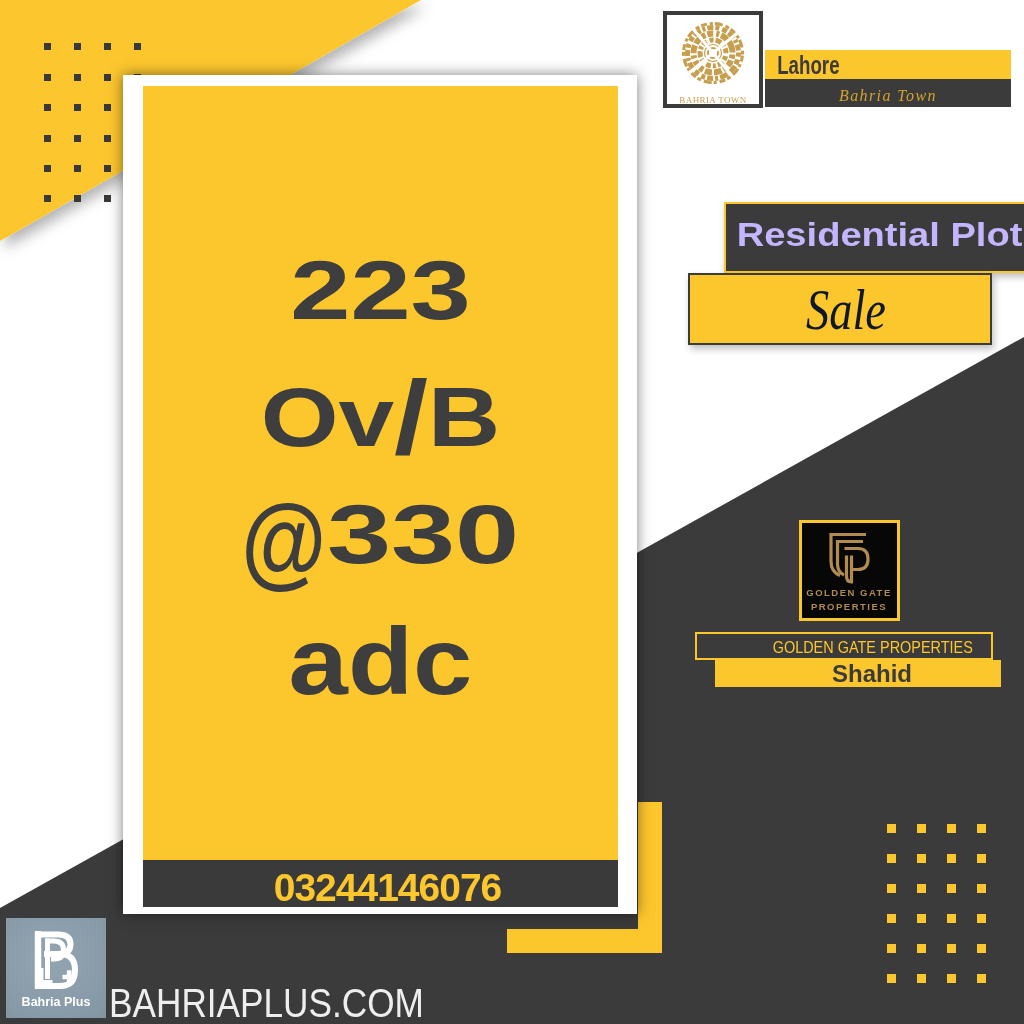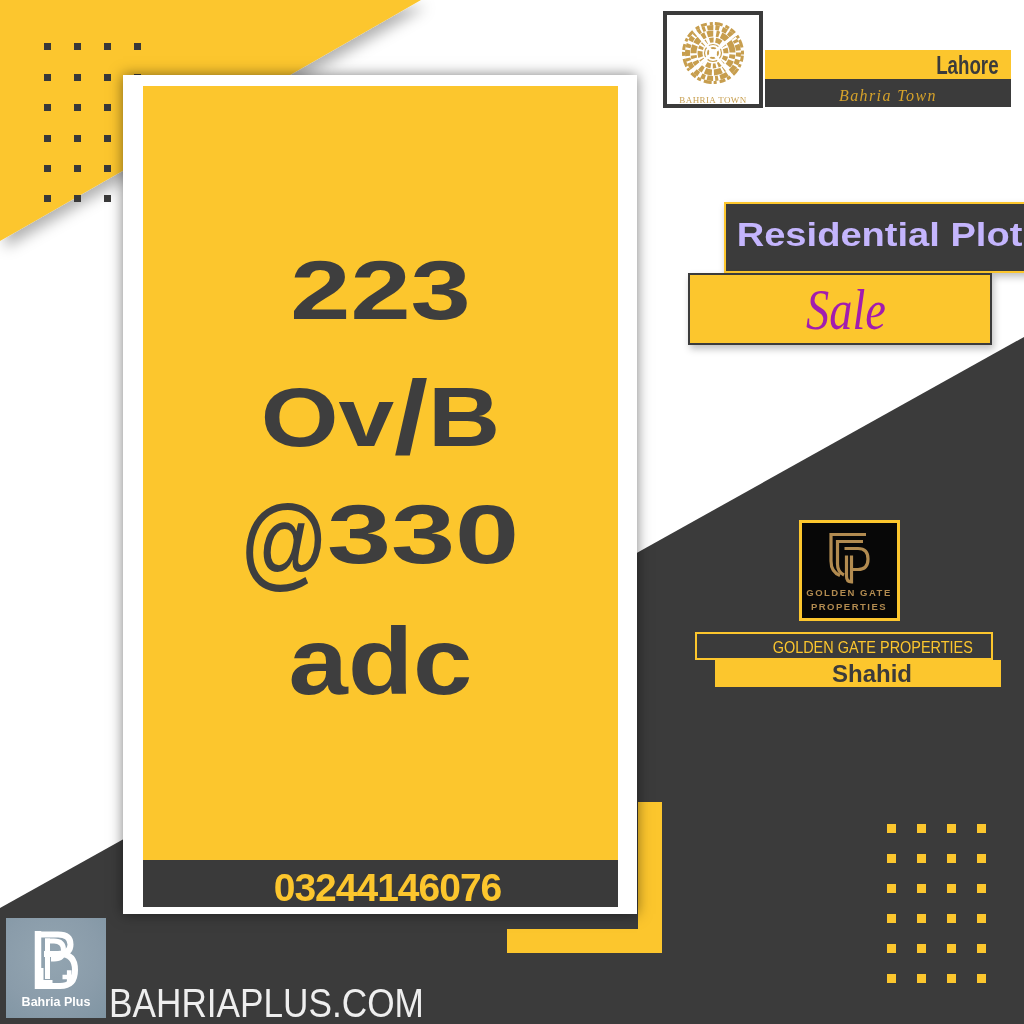--- a/index.html
+++ b/index.html
@@ -98,30 +98,30 @@
     <circle cx="50" cy="42" r="25.5" stroke-width="5" stroke-dasharray="5 2 8 2 3 2 6 2 4 3" transform="rotate(40 50 42)"></circle>
     <circle cx="50" cy="42" r="29.5" stroke-width="3" stroke-dasharray="6 3 3 2 8 3 4 2" transform="rotate(5 50 42)"></circle>
   </g>
   <g stroke="#fff" stroke-width="3">
     <path d="M50 42 L71 19 M50 42 L29 65 M50 42 L27 21 M50 42 L73 63" transform="rotate(8 50 42)"></path>
   </g>
   <text x="50" y="92" text-anchor="middle" fill="#c79e4e" font-size="9" font-family="Liberation Serif,serif" letter-spacing="0.4">BAHRIA TOWN</text>
 </svg>
 
 <div class="abs" style="left:765px;top:50px;width:246px;height:29px;background:#fcc62d;
-     color:#3b3b3b;font-weight:bold;font-size:26px;line-height:31px;text-align:right;"><span style="display:inline-block;transform:scaleX(0.72);">Lahore</span></div>
+     color:#3b3b3b;font-weight:bold;font-size:26px;line-height:31px;text-align:left;"><span style="display:inline-block;transform:scaleX(0.72);">Lahore</span></div>
 <div class="abs" style="left:765px;top:79px;width:246px;height:28px;background:#3b3b3b;
      color:#d5a22a;font-style:italic;font-size:16px;letter-spacing:1.4px;line-height:34px;text-align:center;
      font-family:'Liberation Serif',serif;">Bahria Town</div>
 
 <div class="abs" style="left:724px;top:202px;width:306px;height:71px;background:#3b3b3b;
      border:2px solid #fcc62d;box-sizing:border-box;color:#c4b5fd;font-weight:bold;
      font-size:34px;line-height:61px;text-align:center;box-shadow:2px 4px 7px rgba(0,0,0,0.25);"><span style="display:inline-block;transform:scaleX(1.12);margin-left:6px;">Residential Plot</span></div>
 <div class="abs" style="left:688px;top:273px;width:304px;height:72px;background:#fcc62d;
-     border:2px solid #3b3b3b;box-sizing:border-box;color:#a21caf;
+     border:2px solid #3b3b3b;box-sizing:border-box;color:#0f172a;
      font-family:'Liberation Serif',serif;font-style:italic;font-size:58px;line-height:70px;
      text-align:center;box-shadow:2px 4px 7px rgba(0,0,0,0.25);"><span style="display:inline-block;transform:scaleX(0.8);margin-left:11px;">Sale</span></div>
 
 <div class="abs" style="left:799px;top:520px;width:101px;height:101px;background:#070707;
      border:3px solid #fcc62d;box-sizing:border-box;"></div>
 <svg class="abs" style="left:799px;top:520px;" width="101" height="101" viewBox="0 0 101 101">
   <g fill="none" stroke="#b28b50" stroke-width="3.2">
     <path d="M67 14.5 H32 V41 Q32 52 41 55.5"></path>
     <path d="M64 21.5 H38.5 V44 Q38.5 52 45 55"></path>
     <path d="M45.5 28.5 H59 Q69 28.5 69 39 Q69 49.5 59 49.5 H53.5"></path>

